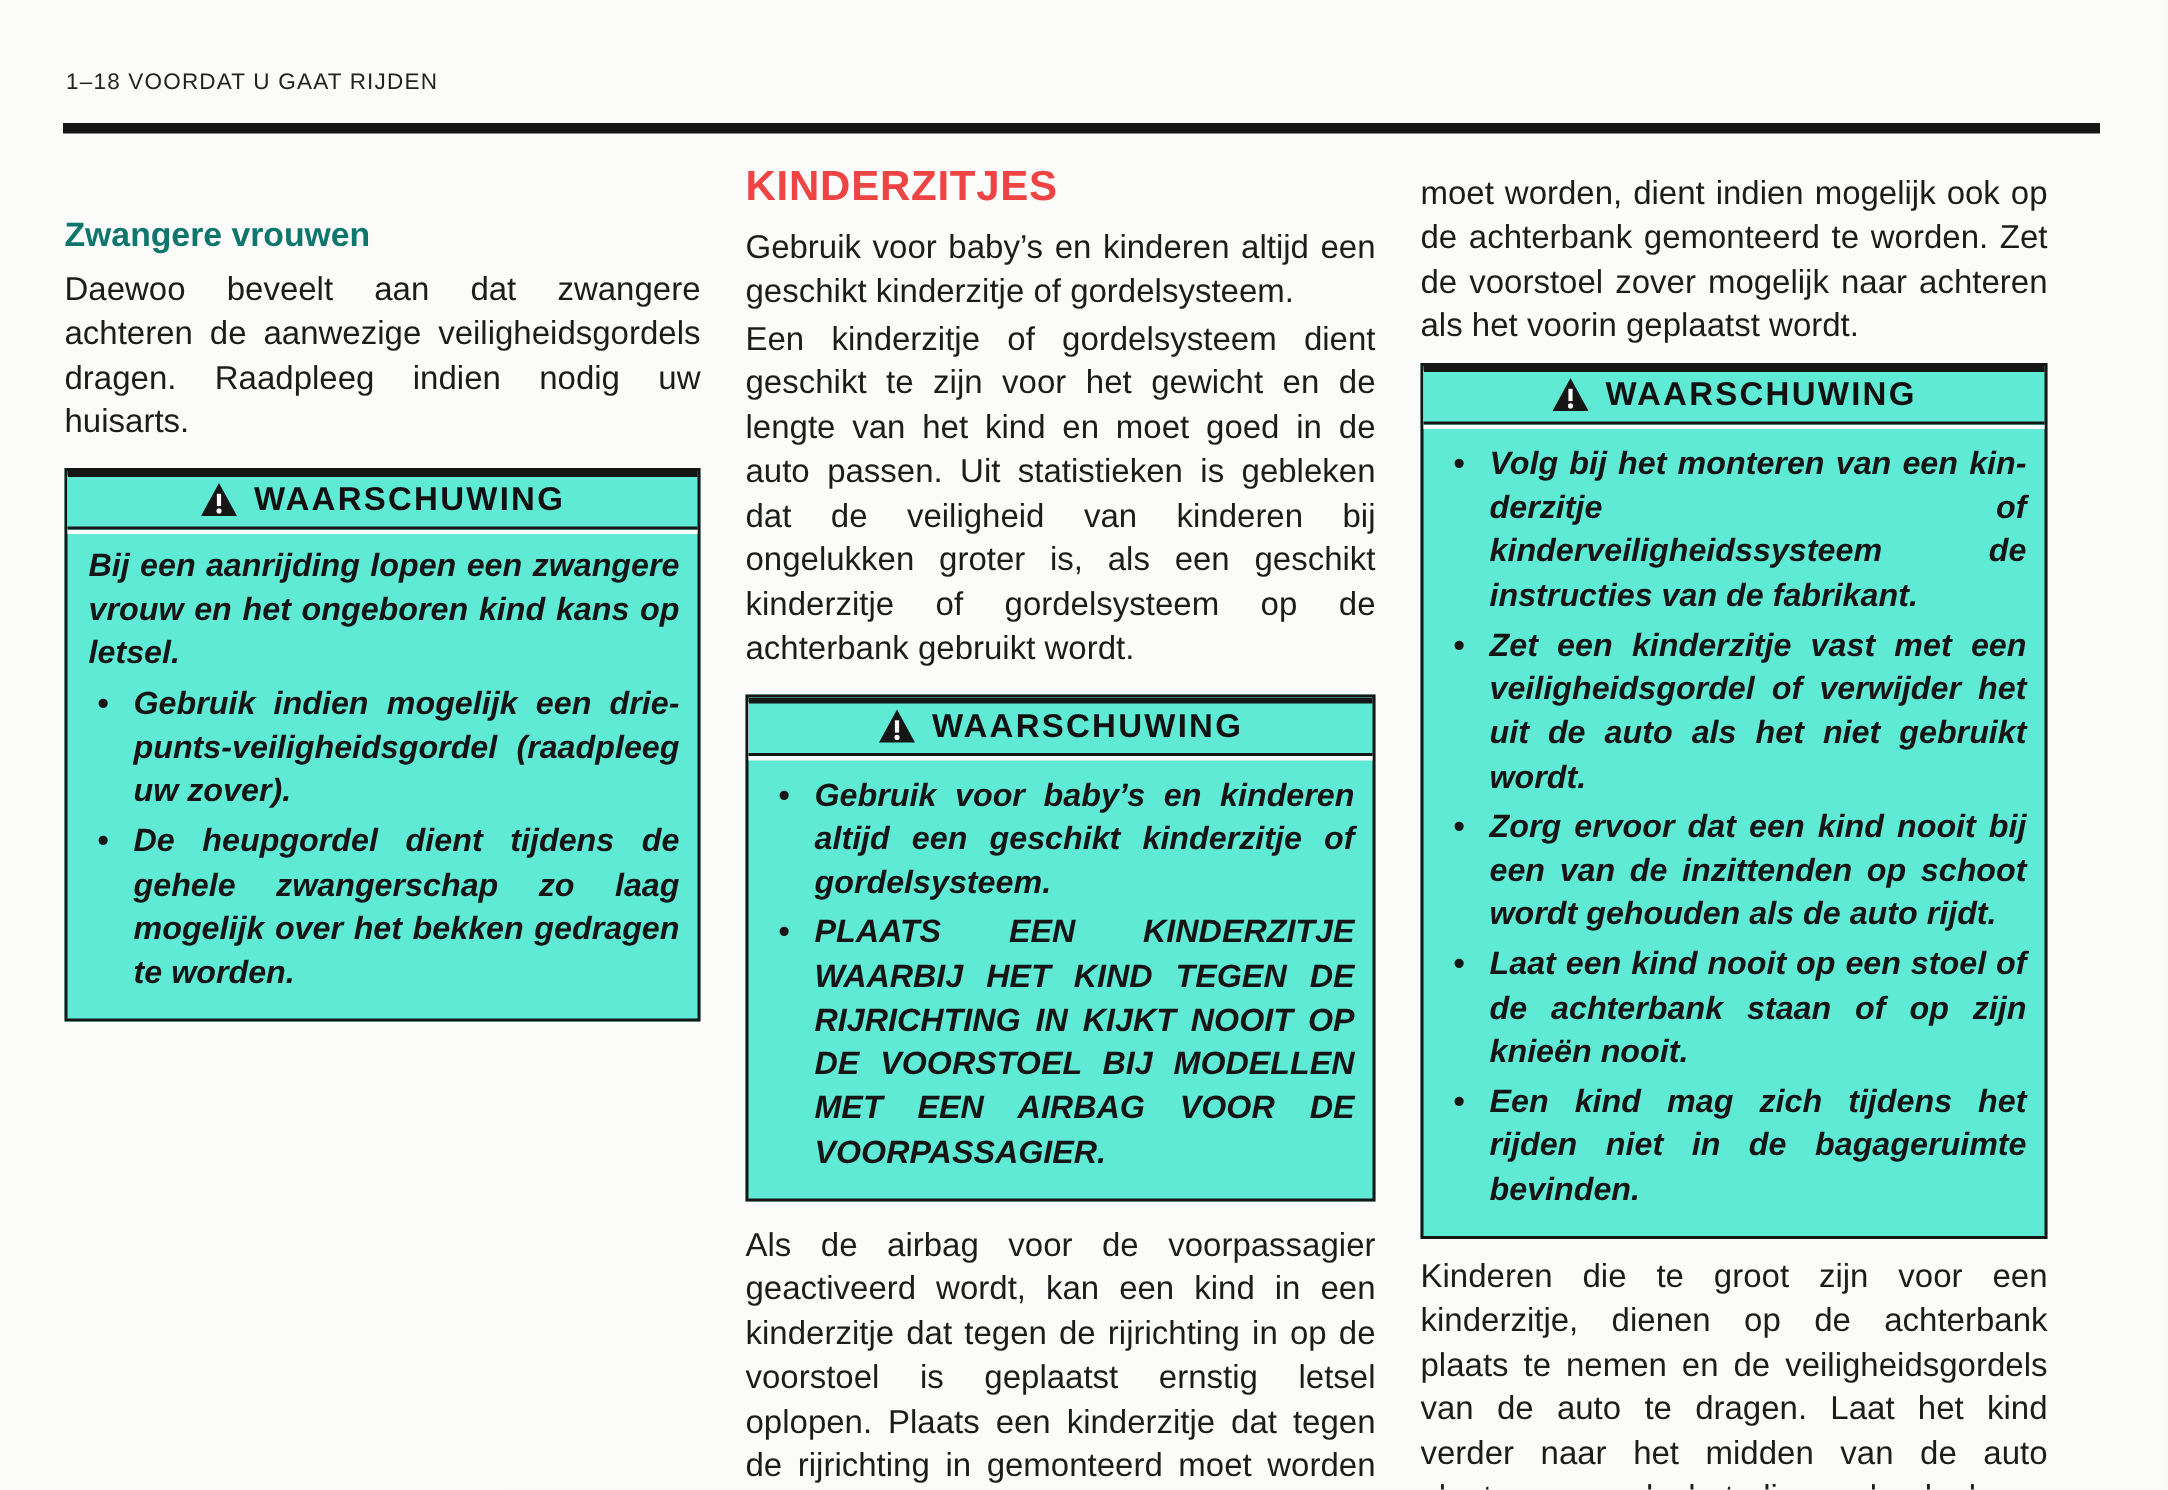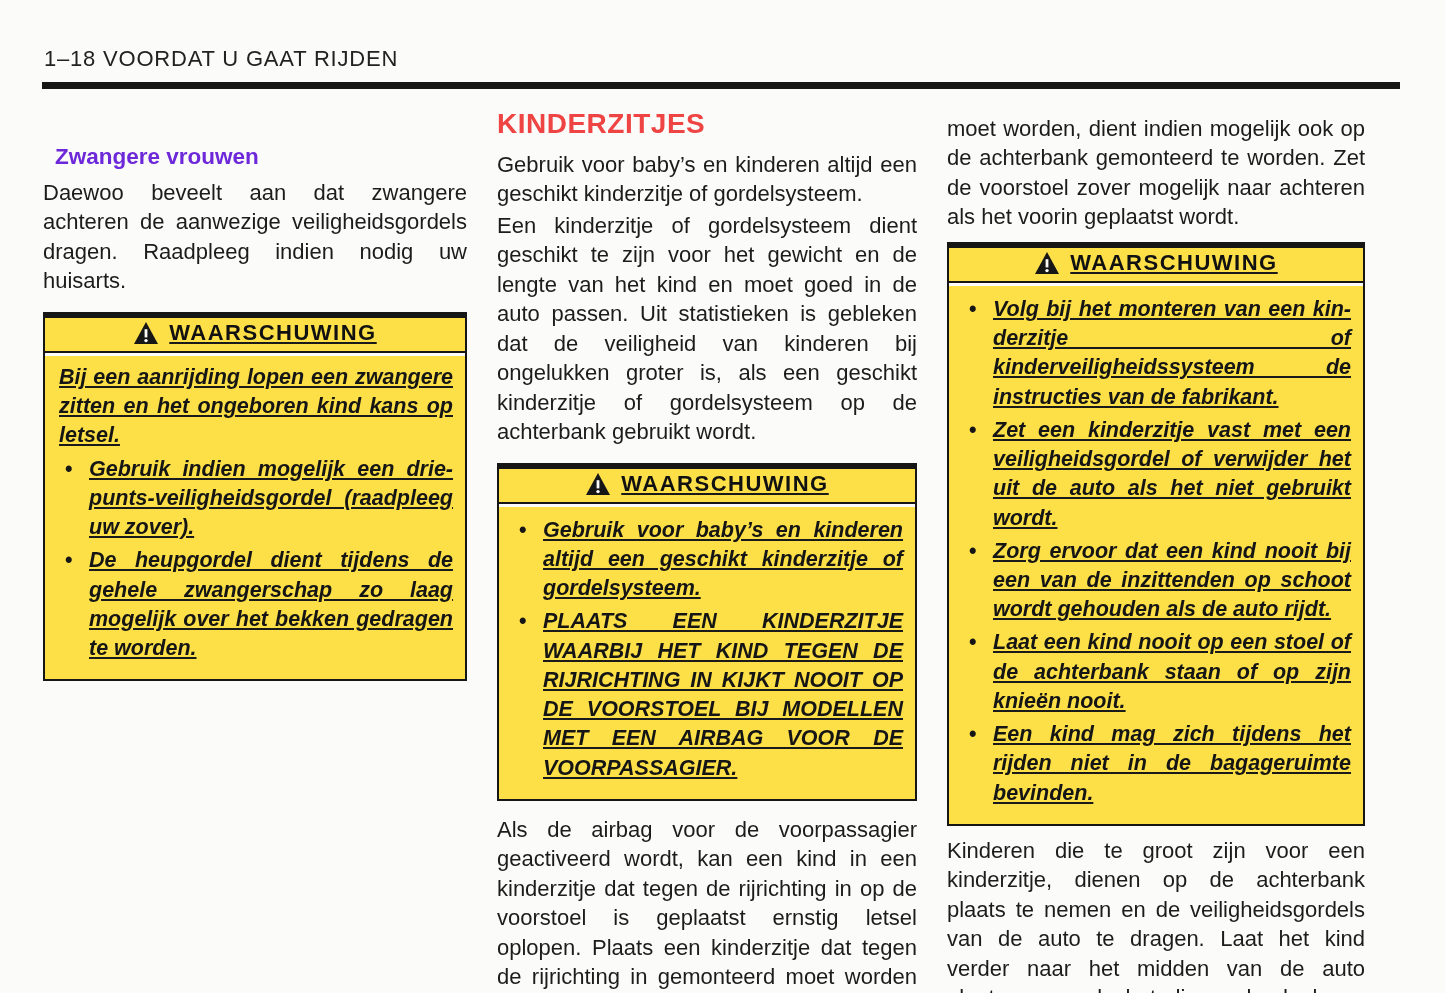--- a/index.html
+++ b/index.html
@@ -11,21 +11,21 @@
     -webkit-font-smoothing:antialiased;
   }
   .page{
     position:relative;
     width:1445px;height:993px;
     background:#fbfbf9;
     overflow:hidden;
   }
   .running-head{
     position:absolute;left:44px;top:46px;
-    font-size:22px;letter-spacing:0.8px;color:#222;
+    font-size:15px;letter-spacing:0.8px;color:#222;
   }
   .top-rule{
     position:absolute;left:42px;top:82px;
     width:1358px;height:7px;background:#161616;
   }
   .columns{
     position:absolute;left:43px;top:108px;
     display:flex;gap:30px;
   }
   .col{width:424px;}
@@ -33,33 +33,32 @@
   .col.right{width:418px;}
 
   .body-par{
     font-size:22px;line-height:1.34;
     text-align:justify;
     margin:0 0 2px 0;
     color:#1c1c1c;
   }
   .sub-heading{
     font-size:22.5px;font-weight:bold;
-    margin:36px 0 8px 12px;color:#6d28d9;
+    margin:36px 0 8px 0;color:#0f766e;
   }
   .main-heading{
     font-size:28px;font-weight:bold;
     letter-spacing:0.5px;
     margin:0 0 10px 0;color:#ef4444;
   }
 
   .warnbox{
     border:2.5px solid #161616;
     margin-top:16px;
-    background:#fde047;
-    text-decoration:underline;
+    background:#5eead4;
   }
   .warnhead{
     display:flex;align-items:center;justify-content:center;gap:10px;
     padding:6px 0 5px 0;
     border-bottom:2.5px solid #161616;
     box-shadow:0 3px 0 #fbfbf9, 0 4px 0 #161616 inset;
   }
   .warnhead .title{
     font-size:22px;font-weight:bold;letter-spacing:1.5px;color:#111;
   }
@@ -105,21 +104,21 @@
           <span class="warnicon">
             <svg width="26" height="24" viewBox="0 0 26 24">
               <path d="M13 1 L25 23 H1 Z" fill="#161616"></path>
               <rect x="11.6" y="8.2" width="2.8" height="8.2" fill="#fbfbf9"></rect>
               <circle cx="13" cy="19.6" r="1.7" fill="#fbfbf9"></circle>
             </svg>
           </span>
           <span class="title">WAARSCHUWING</span>
         </div>
         <div class="warnbody">
-          <p>Bij een aanrijding lopen een zwangere zitten en het ongeboren kind kans op letsel.</p>
+          <p>Bij een aanrijding lopen een zwangere vrouw en het ongeboren kind kans op letsel.</p>
           <ul>
             <li>Gebruik indien mogelijk een drie-punts-veiligheidsgordel (raadpleeg uw zover).</li>
             <li>De heupgordel dient tijdens de gehele zwangerschap zo laag mogelijk over het bekken gedragen te worden.</li>
           </ul>
         </div>
       </div>
     </div>
 
     <div class="col mid">
       <div class="main-heading">KINDERZITJES</div>

